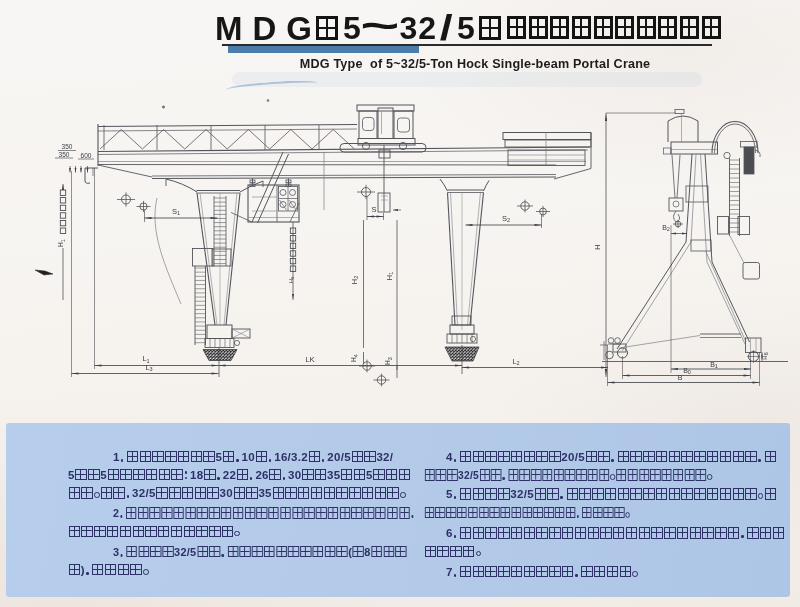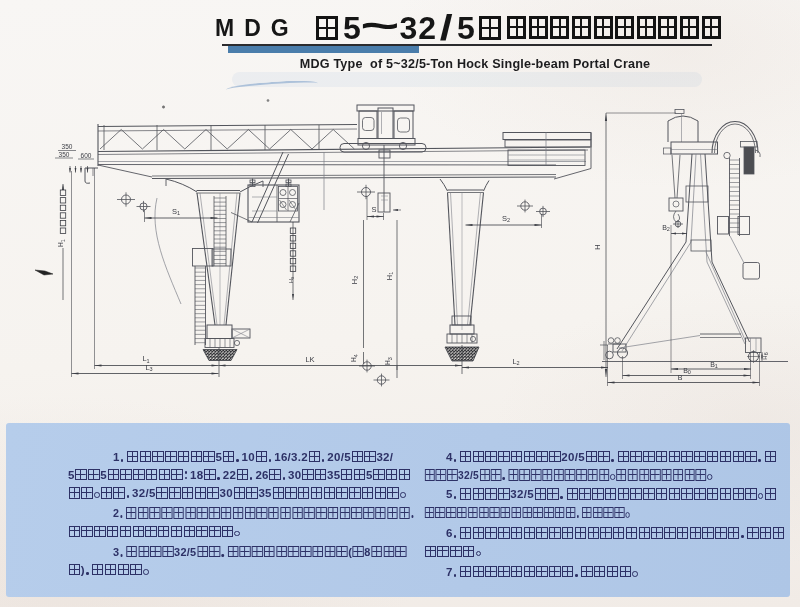--- a/index.html
+++ b/index.html
@@ -2,21 +2,21 @@
 <html><head><meta charset="utf-8">
 <style>
 html,body{margin:0;padding:0;width:800px;height:607px;overflow:hidden}
 body{font-family:"Liberation Sans",sans-serif;background:#f6f3f0}
 .page{position:relative;width:800px;height:607px;background:
  radial-gradient(420px 200px at 85% 8%,rgba(216,200,188,.18),rgba(216,200,188,0) 70%),
  radial-gradient(500px 260px at 8% 95%,rgba(214,196,186,.20),rgba(214,196,186,0) 70%),
  radial-gradient(380px 200px at 95% 70%,rgba(210,196,190,.16),rgba(210,196,190,0) 70%),
  linear-gradient(175deg,#f8f6f4 0%,#f6f3ef 55%,#f1ebe6 100%)}
 .title{position:absolute;left:215px;top:15px;height:28px;white-space:nowrap;color:#161616}
-.mdg{display:inline-block;width:91px;font-size:23px;font-weight:bold;letter-spacing:10px;vertical-align:top;line-height:27px}
+.mdg{display:inline-block;width:91px;font-size:33px;font-weight:bold;letter-spacing:10px;vertical-align:top;line-height:27px}
 .num{display:inline-block;width:121px;font-size:32px;font-weight:bold;vertical-align:top;line-height:27px;letter-spacing:1px}
 .tld{display:inline-block;transform:scale(2.1,1.25) translateY(-2px);margin:0 9px}
 .sl{display:inline-block;transform:scale(1.45,1.12);margin:0 5px}
 .tgap{display:inline-block;width:8px}.tgap2{display:inline-block;width:13px}.tgap3{display:inline-block;width:3px}
 .tzb{display:inline-block;width:22.5px;height:24px;border:3.2px solid #131313;box-sizing:border-box;margin:1px 1.75px 0 1.75px;vertical-align:top;background:
  linear-gradient(#161616,#161616) 50% 50%/100% 2.4px no-repeat,
  linear-gradient(#161616,#161616) 50% 50%/2.4px 100% no-repeat}
 .tz{display:inline-block;width:19px;height:23px;border:3px solid #131313;box-sizing:border-box;margin:1px 1.3px 0 1.3px;vertical-align:top;background:
  linear-gradient(#161616,#161616) 50% 50%/100% 2.2px no-repeat,
  linear-gradient(#161616,#161616) 50% 50%/2.2px 100% no-repeat}

